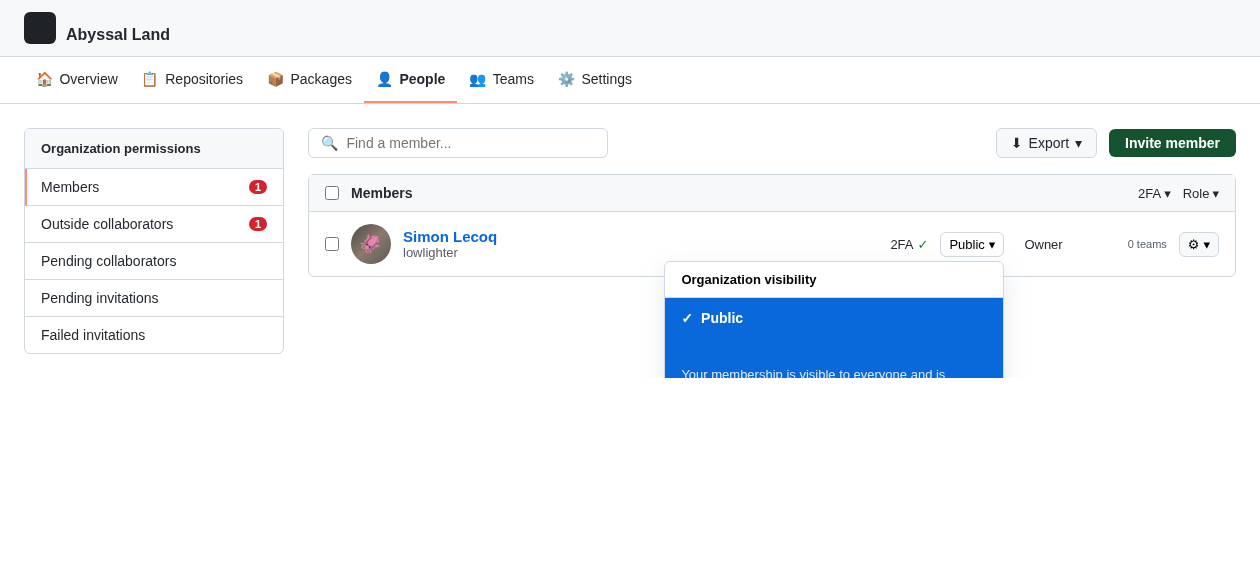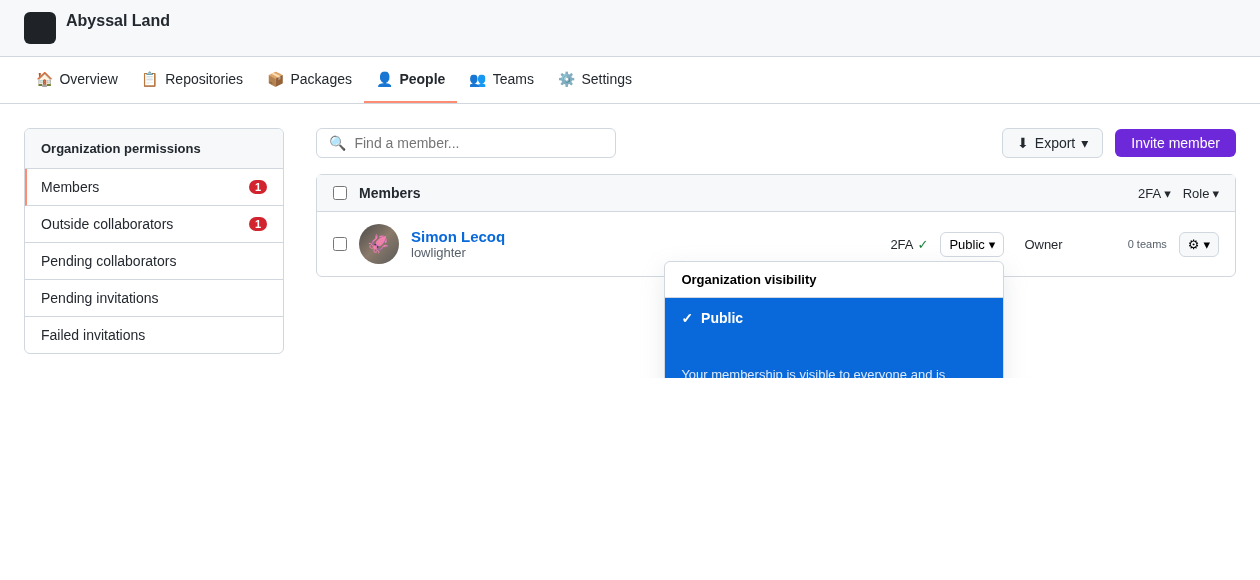--- a/index.html
+++ b/index.html
@@ -1,21 +1,21 @@
 <!DOCTYPE html>
 <html><head>
   <meta charset="utf-8">
   <style>
     * { box-sizing: border-box; margin: 0; padding: 0; }
     body { font-family: -apple-system, BlinkMacSystemFont, "Segoe UI", Helvetica, Arial, sans-serif; font-size: 14px; color: #24292f; background: #fff; }
 
     
     .top-header {
       display: flex;
-      align-items: flex-start;
+      align-items: flex-end;
       padding: 12px 24px;
       border-bottom: 1px solid #d0d7de;
       background: #f6f8fa;
     }
     .org-logo {
       width: 32px; height: 32px;
       background: #1f2328;
       border-radius: 6px;
       margin-right: 10px;
       flex-shrink: 0;
@@ -49,21 +49,21 @@
     .nav-item.active {
       font-weight: 600;
       border-bottom: 2px solid #fd8c73;
     }
     .nav-icon { font-size: 14px; color: #57606a; }
 
     
     .main-content {
       display: flex;
       padding: 24px;
-      gap: 32px;
+      gap: 24px;
       max-width: 1260px;
     }
 
     
     .sidebar {
       width: 260px;
       flex-shrink: 0;
       border: 1px solid #d0d7de;
       border-radius: 6px;
       overflow: hidden;
@@ -141,26 +141,26 @@
       border: 1px solid #d0d7de;
       border-radius: 6px;
       background: #f6f8fa;
       cursor: pointer;
       font-size: 14px;
       color: #24292f;
       margin-left: auto;
     }
     .invite-btn {
       padding: 6px 16px;
-      background: #6d28d9;
+      background: #14532d;
       color: #fff;
       border: none;
       border-radius: 6px;
       font-size: 14px;
-      font-weight: 400;
+      font-weight: 700;
       cursor: pointer;
     }
 
     
     .members-table {
       border: 1px solid #d0d7de;
       border-radius: 6px;
       overflow: visible;
       position: relative;
     }

